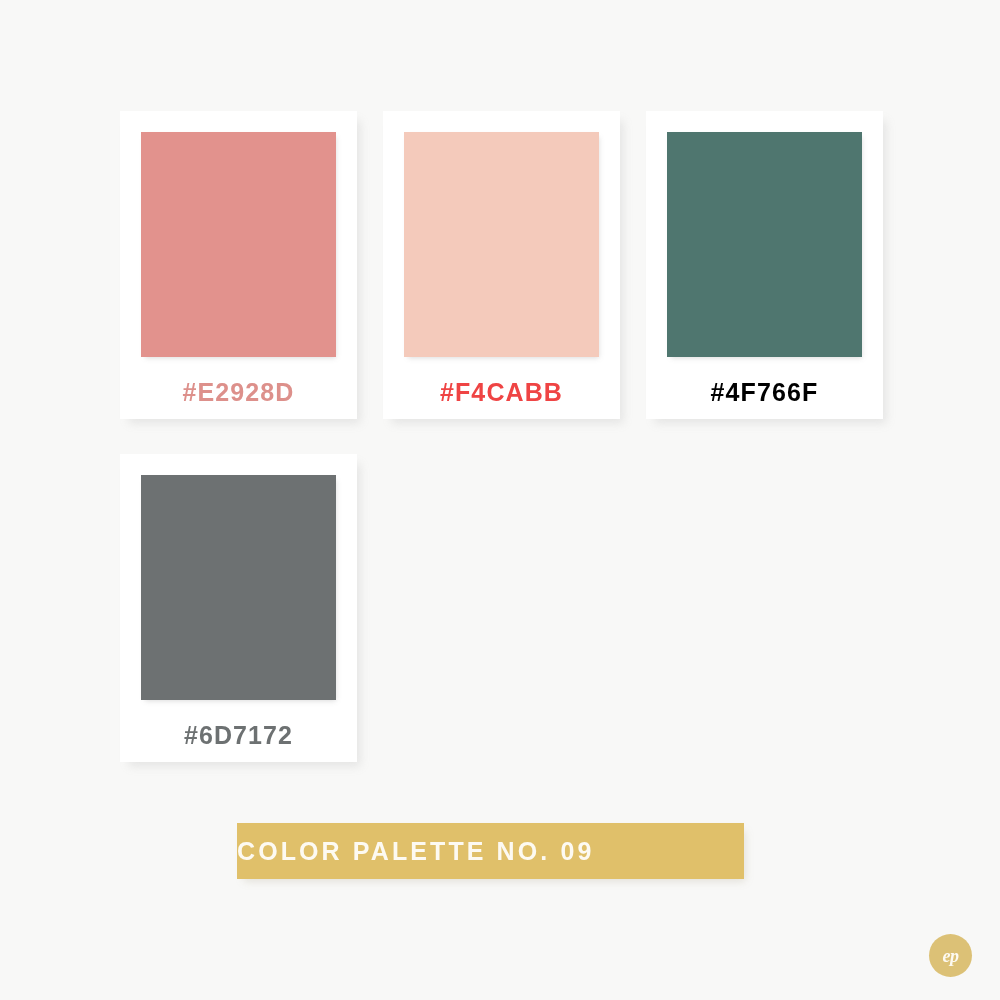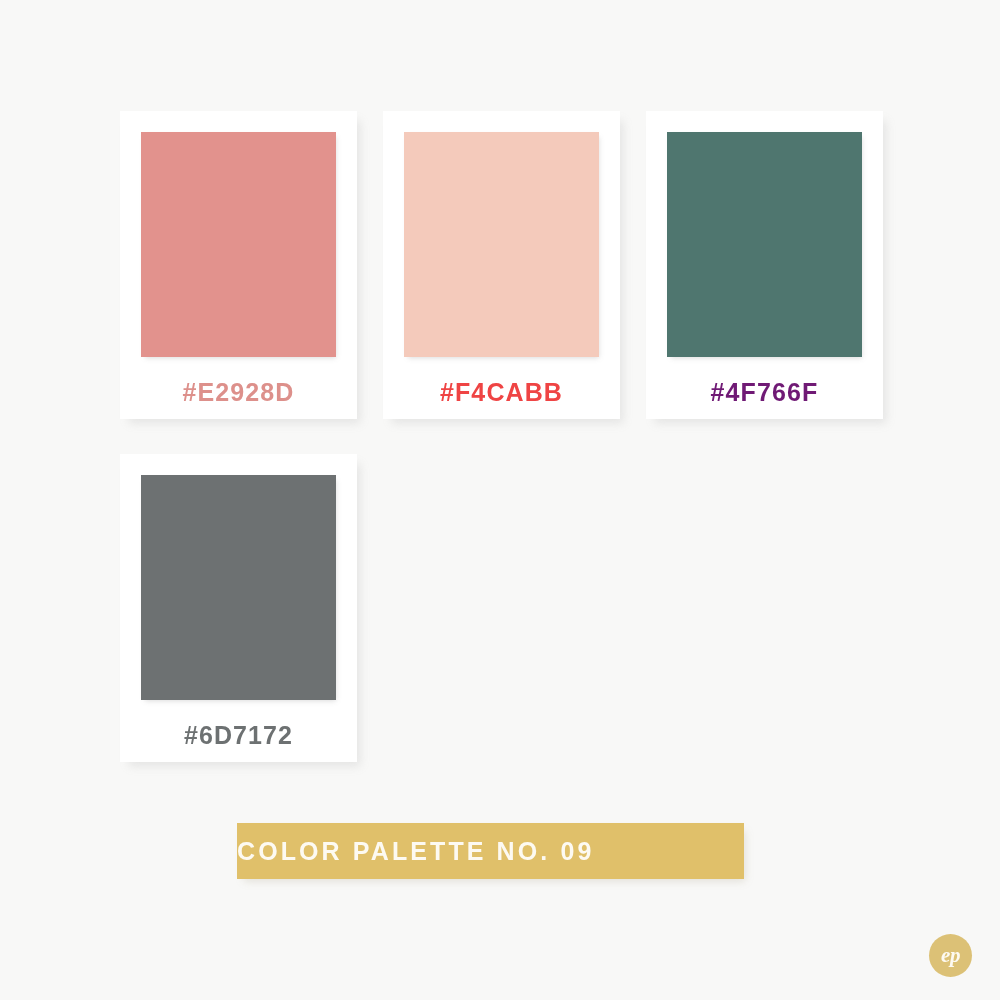--- a/index.html
+++ b/index.html
@@ -90,21 +90,21 @@
     top: 934px;
     width: 43px;
     height: 43px;
     border-radius: 50%;
     display: flex;
     align-items: center;
     justify-content: center;
   }
   #brand-logo-text {
     color: #fdfaf2;
-    font-size: 21px;
+    font-size: 18px;
     font-weight: bold;
     line-height: 1;
     font-style: italic;
     letter-spacing: -0.5px;
     font-family: "Liberation Serif", serif;
   }
 </style>
 </head>
 <body style="background: rgb(248, 248, 247);">
 
@@ -114,21 +114,21 @@
       <div class="swatch-card">
         <div class="swatch-chip" style="background: rgb(226, 146, 141);"></div>
         <div class="swatch-label" style="color: rgb(221, 144, 139);">#E2928D</div>
       </div>
       <div class="swatch-card">
         <div class="swatch-chip" style="background: rgb(244, 202, 187);"></div>
         <div class="swatch-label" style="color: #ef4444;">#F4CABB</div>
       </div>
       <div class="swatch-card">
         <div class="swatch-chip" style="background: rgb(79, 118, 111);"></div>
-        <div class="swatch-label" style="color: #701a75;">#4F766F</div>
+        <div class="swatch-label" style="color: #000000;">#4F766F</div>
       </div>
       <div class="swatch-card">
         <div class="swatch-chip" style="background: rgb(109, 113, 114);"></div>
         <div class="swatch-label" style="color: rgb(109, 113, 114);">#6D7172</div>
       </div>
     </div>
 
   <div id="title-banner" style="background: rgb(224, 192, 106);">
     <span id="title-banner-text" style="color: rgb(253, 250, 242);">COLOR PALETTE NO. 09</span>
   </div>

